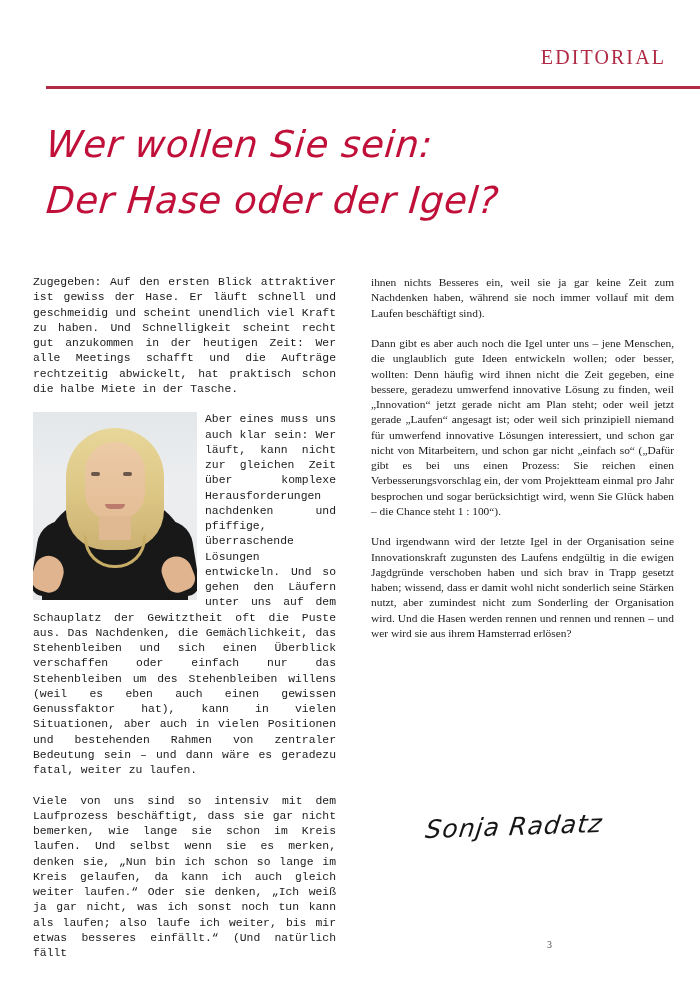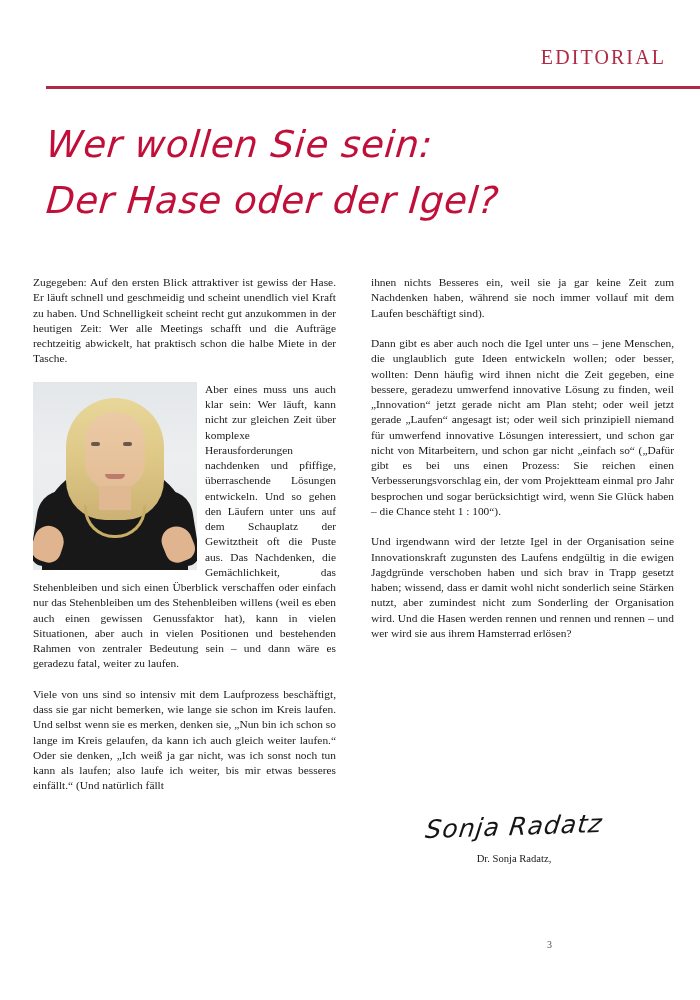--- a/index.html
+++ b/index.html
@@ -88,21 +88,21 @@
     top: 0;
     width: 303px;
     height: 660px;
     font-size: 11.4px;
     line-height: 15.25px;
     text-align: justify;
     color: #1a1a1a;
     hyphens: auto;
     -webkit-hyphens: auto;
   }
-  .col.left { left: 0; }
+  .col.left { left: 0; font-family: Liberation Mono, monospace; }
   .col.right { left: 338px; }
 
   .col p {
     margin: 0 0 0 0;
   }
   .col p + p {
     margin-top: 15.25px;
   }
 
   
@@ -293,19 +293,18 @@
       <p>ihnen nichts Besseres ein, weil sie ja gar keine Zeit zum Nachdenken haben, während sie noch immer vollauf mit dem Laufen beschäftigt sind).</p>
       <p>Dann gibt es aber auch noch die Igel unter uns – jene Menschen, die unglaublich gute Ideen entwickeln wollen; oder besser, wollten: Denn häufig wird ihnen nicht die Zeit gegeben, eine bessere, geradezu umwerfend innovative Lösung zu finden, weil „Innovation“ jetzt gerade nicht am Plan steht; oder weil jetzt gerade „Laufen“ angesagt ist; oder weil sich prinzipiell niemand für umwerfend innovative Lösungen interessiert, und schon gar nicht von Mitarbeitern, und schon gar nicht „einfach so“ („Dafür gibt es bei uns einen Prozess: Sie reichen einen Verbesserungsvorschlag ein, der vom Projektteam einmal pro Jahr besprochen und sogar berücksichtigt wird, wenn Sie Glück haben – die Chance steht 1 : 100“).</p>
       <p>Und irgendwann wird der letzte Igel in der Organisation seine Innovationskraft zugunsten des Laufens endgültig in die ewigen Jagdgründe verschoben haben und sich brav in Trapp gesetzt haben; wissend, dass er damit wohl nicht sonderlich seine Stärken nutzt, aber zumindest nicht zum Sonderling der Organisation wird. Und die Hasen werden rennen und rennen und rennen – und wer wird sie aus ihrem Hamsterrad erlösen?</p>
     </div>
 
   </div>
 
   <div class="signoff">
     <div class="signature">Sonja Radatz</div>
     <div class="byline">
-      <div>Dr. Sonja Radatz,</div>
     </div>
   </div>
 
   <div class="page-number">3</div>
 
 </div>
 
 </body></html>

